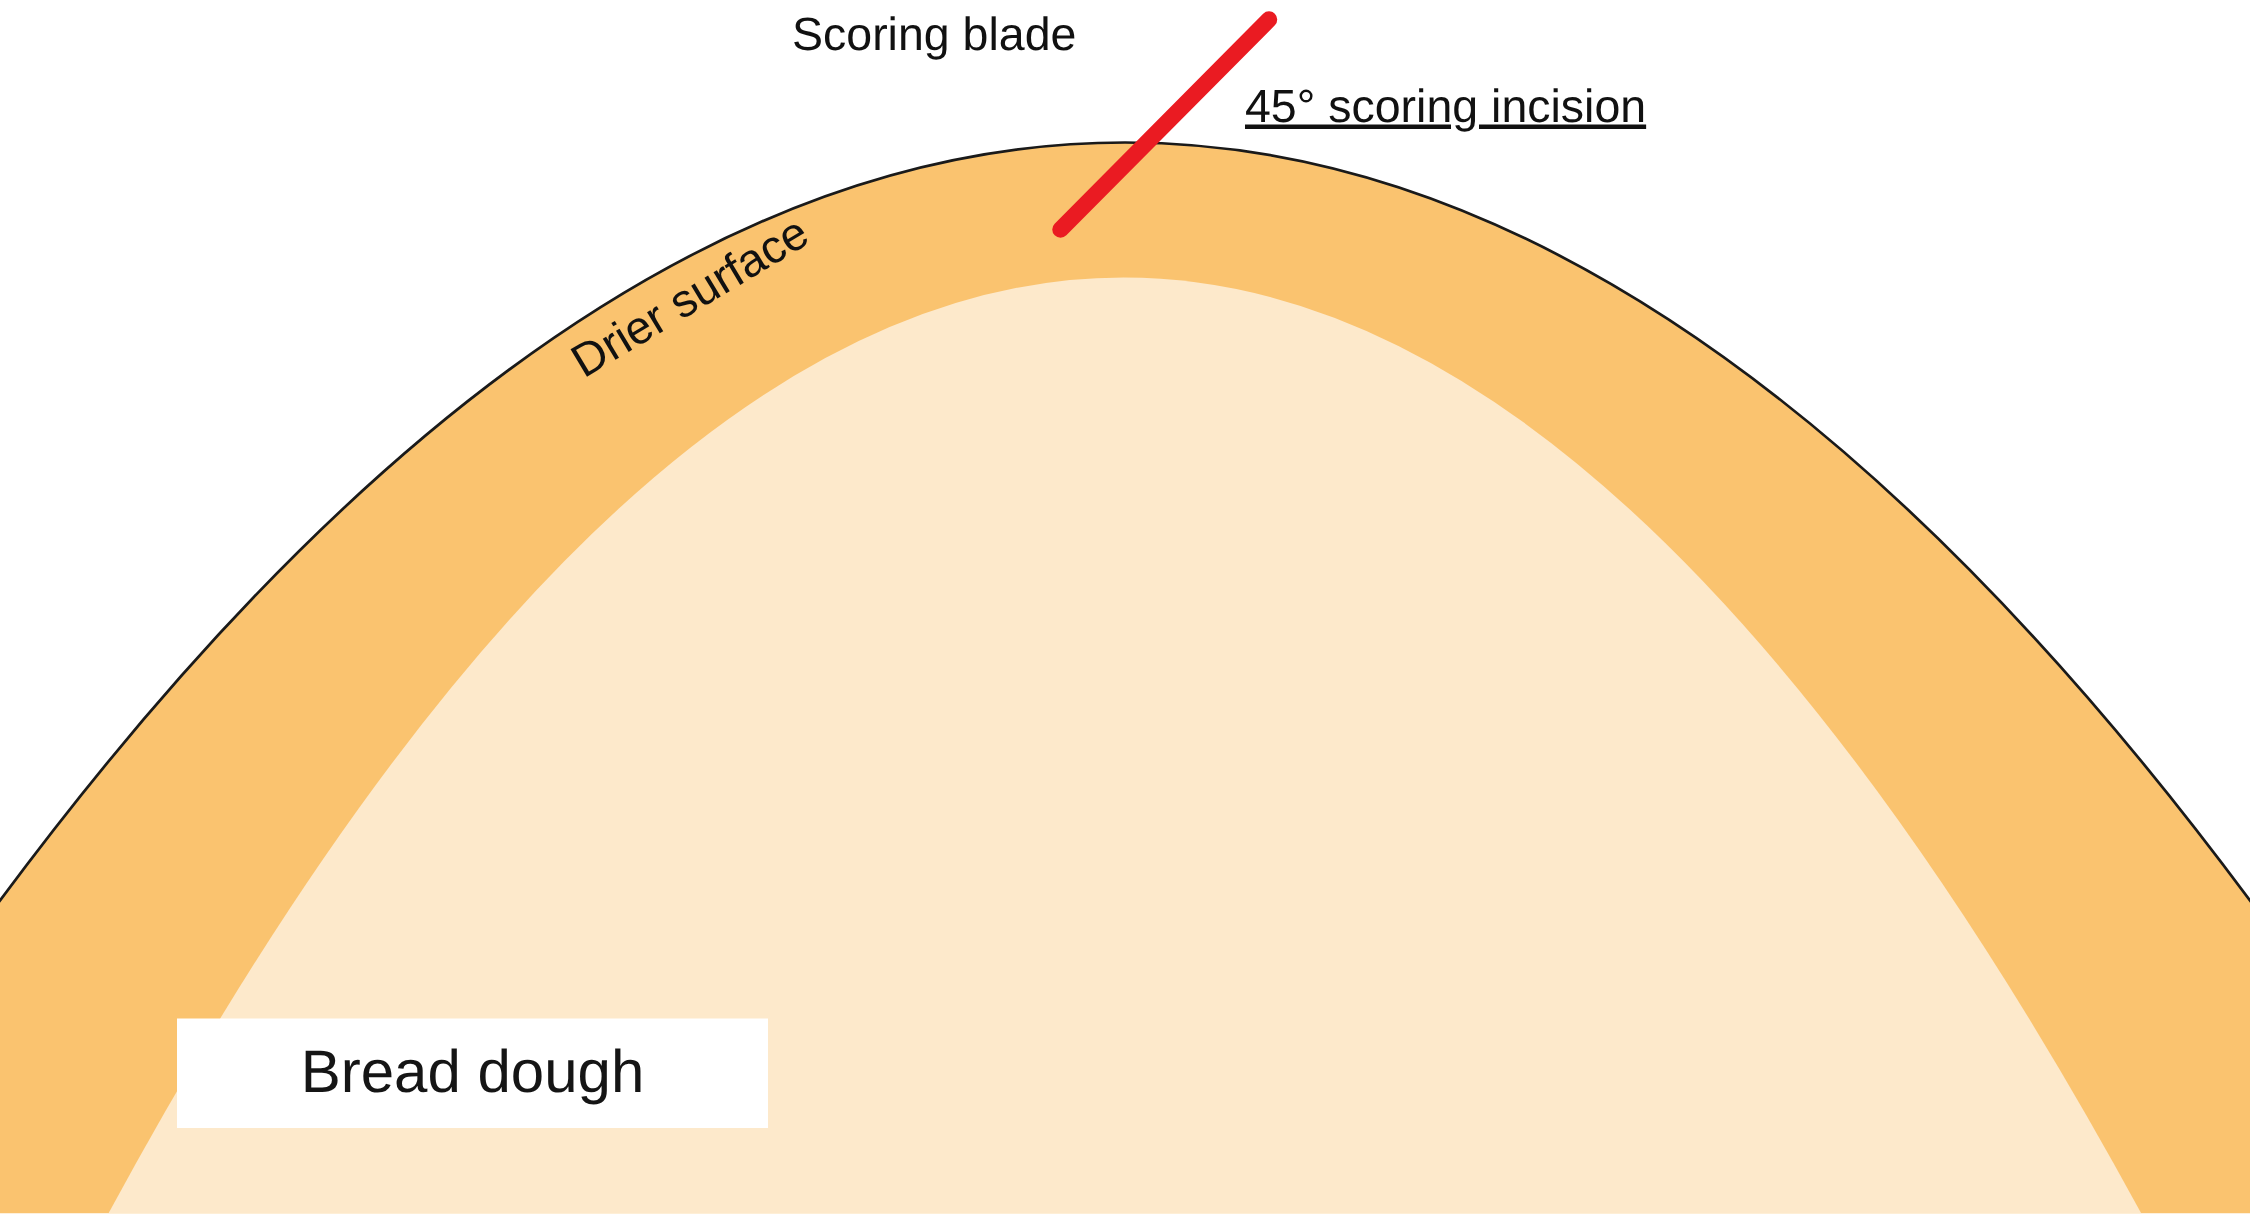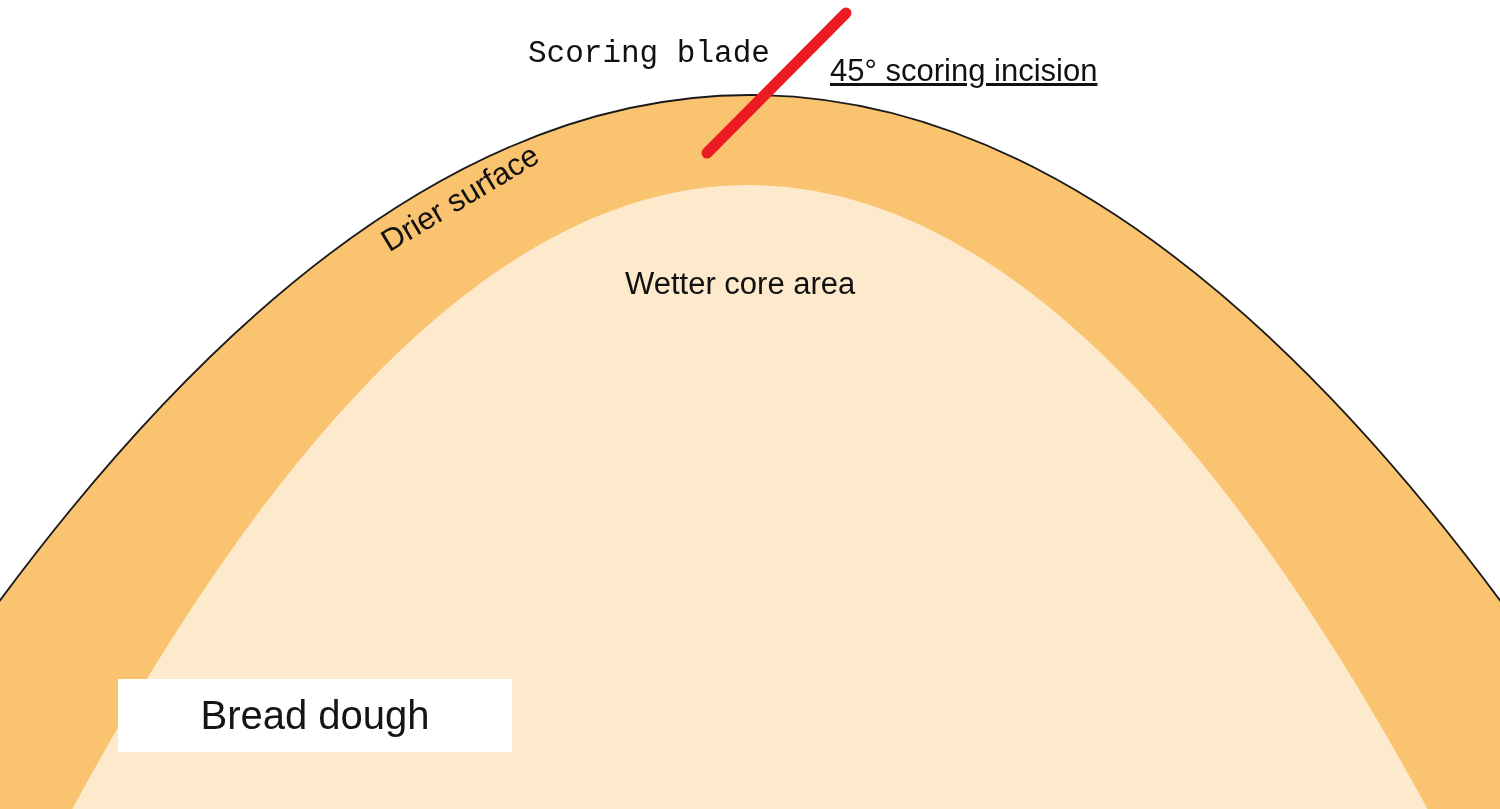--- a/index.html
+++ b/index.html
@@ -23,22 +23,21 @@
   .label {
     position: absolute;
     color: #111111;
     font-size: 31px;
     line-height: 1.15;
     white-space: nowrap;
     z-index: 3;
   }
   .label-scoring-blade {
     left: 528px;
-    top: 36px;
-    font-family: Liberation Mono, monospace;
+    top: 5px;
   }
   .label-incision {
     left: 830px;
     top: 53px;
     text-decoration: underline;
   }
   .label-drier {
     left: 384px;
     top: 226px;
     transform: rotate(-31deg);
@@ -79,19 +78,18 @@
 
     <line x1="707" y1="153" x2="846" y2="13" stroke-width="11" stroke-linecap="round" stroke="#EA1B22"></line>
   </svg>
 
   <div class="label label-scoring-blade">Scoring blade</div>
 
   <div class="label label-incision">45° scoring incision</div>
 
   <div class="label label-drier">Drier surface</div>
 
-  <div class="label label-wetter">Wetter core area</div>
 
   <div class="label-box">
     <span class="label-text">Bread dough</span>
   </div>
 
 </div>
 
 </body></html>

